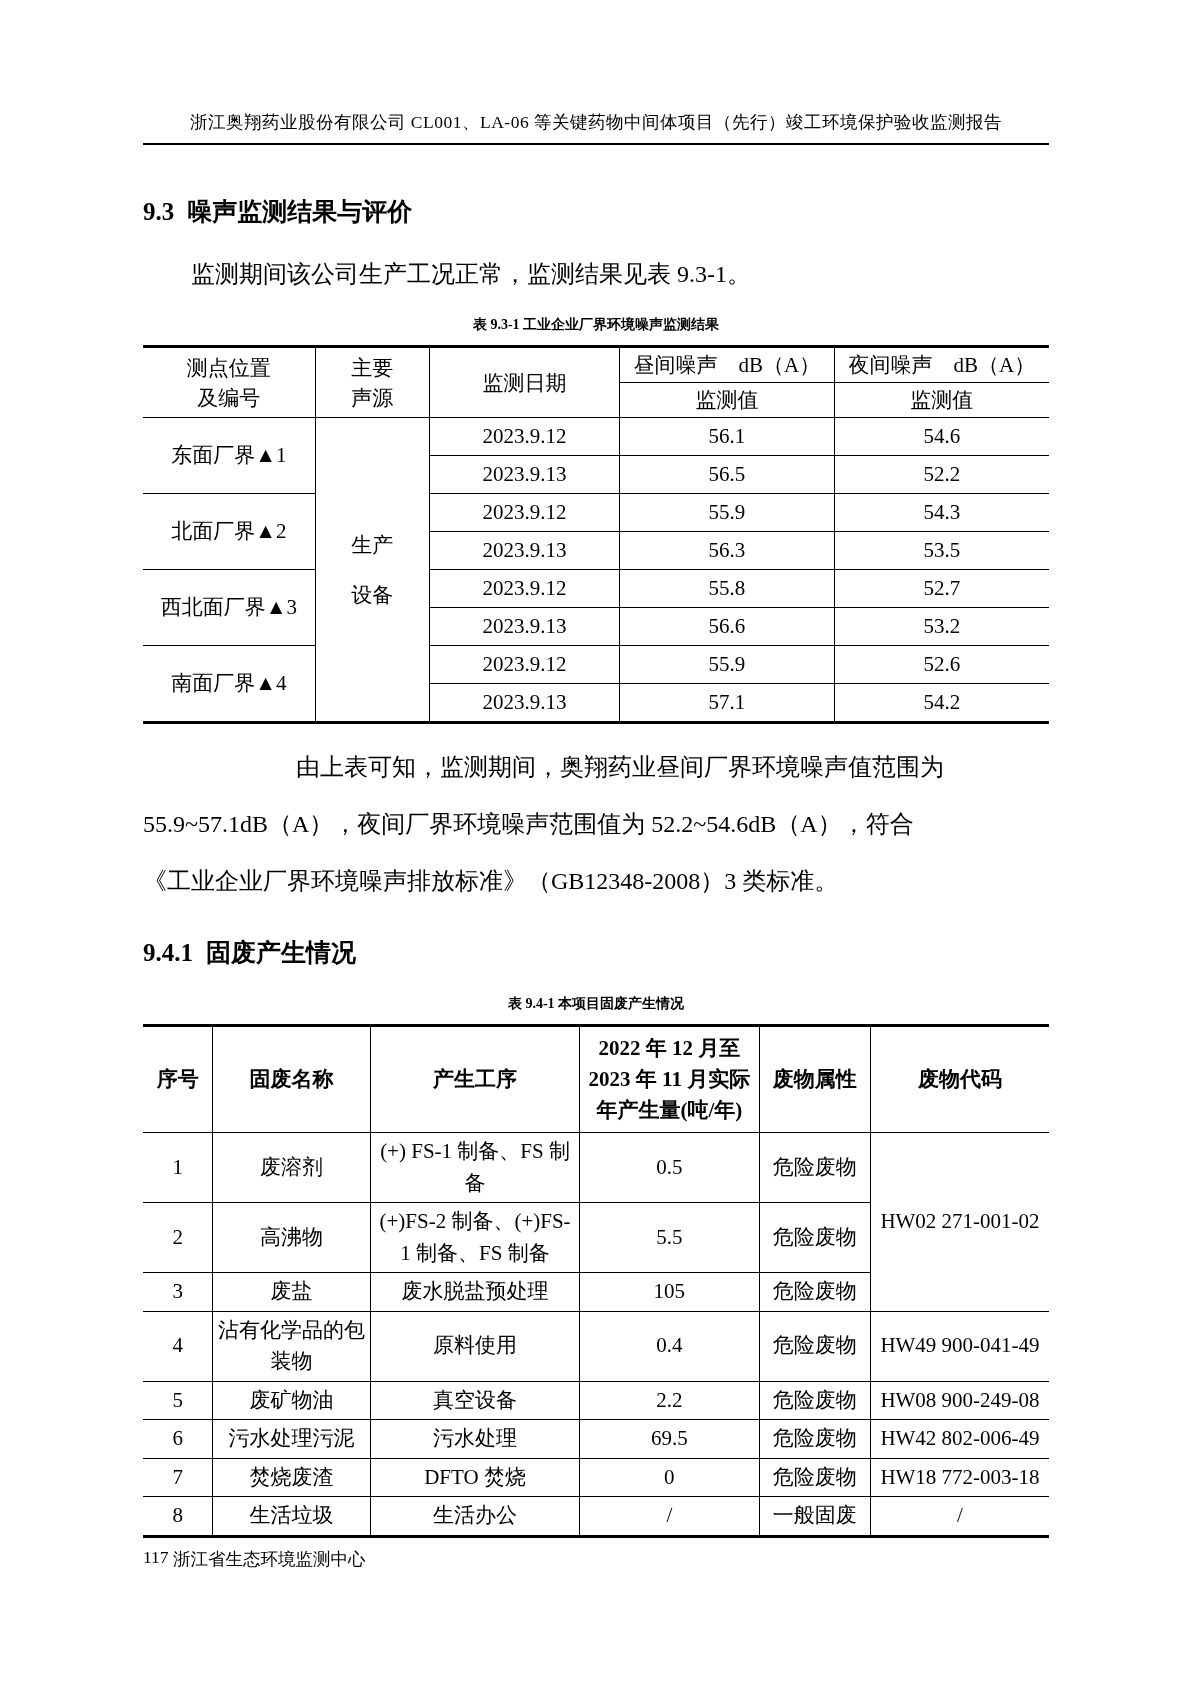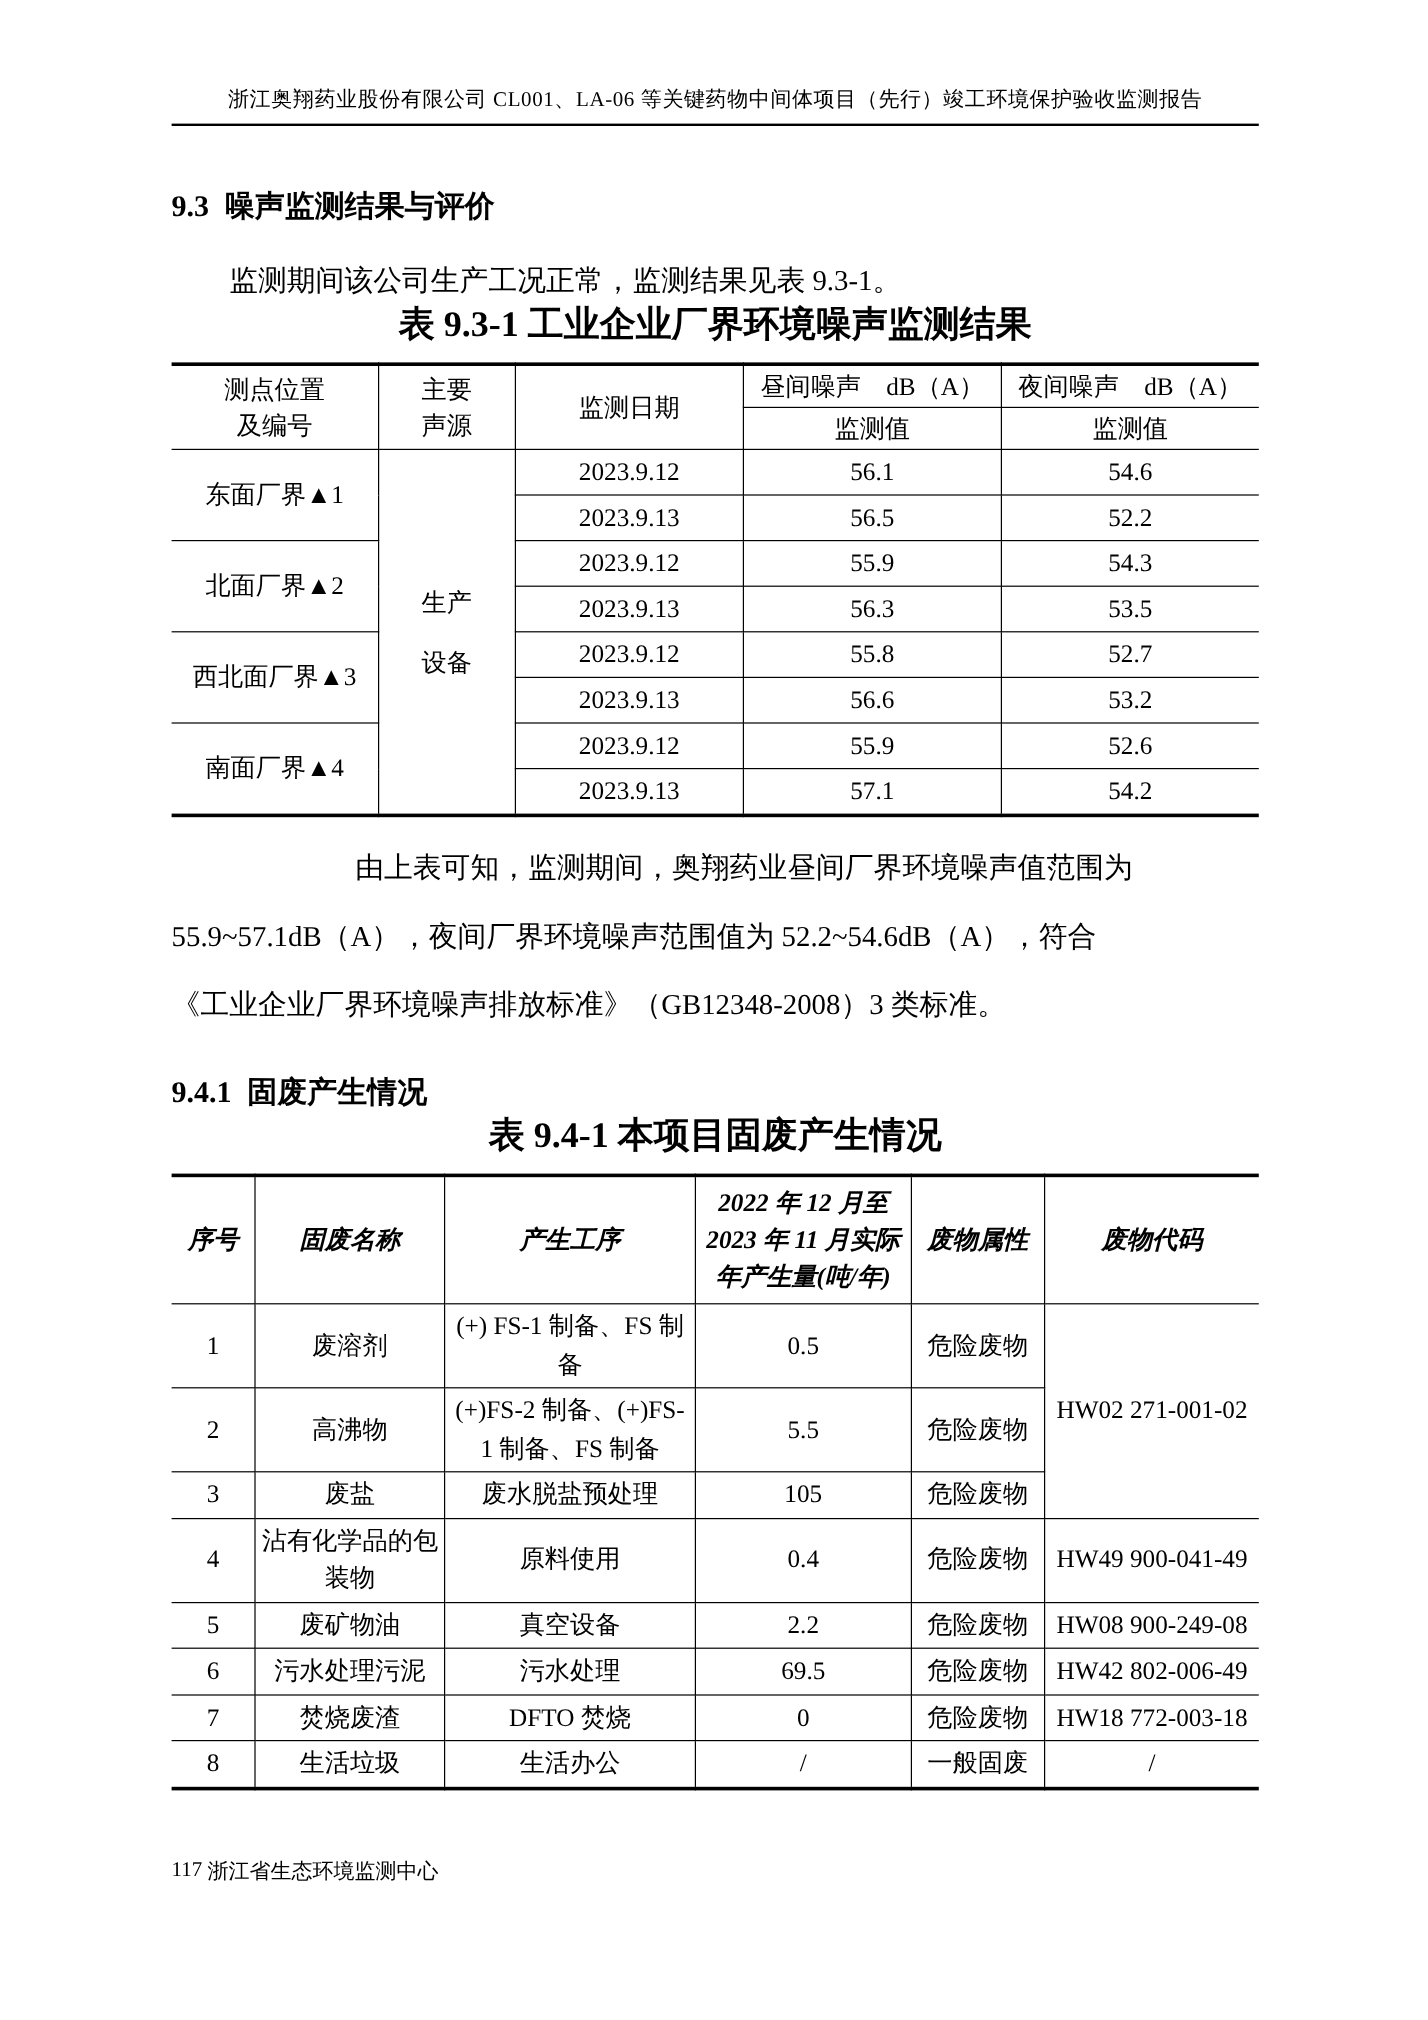--- a/index.html
+++ b/index.html
@@ -1,46 +1,46 @@
 <!DOCTYPE html>
 <html><head>
 <meta charset="utf-8">
 <style>
   html,body { margin:0; padding:0; background:#ffffff; }
   .page {
     position:relative; width:1188px; height:1683px; margin:0 auto;
     background:#ffffff; color:#000;
     font-family:"Liberation Serif","DejaVu Serif",serif;
-    box-sizing:border-box; padding:70px 140px 0 142px; overflow:hidden;
+    box-sizing:border-box; padding:110px 140px 0 142px; overflow:hidden;
   }
   .doc-header {
     text-align:center; font-size:17.5px; letter-spacing:0.5px;
     padding-bottom:9px; border-bottom:2px solid #000; white-space:nowrap;
   }
   h1.sec, h2.sec, h3.sec { margin:0; font-weight:bold; }
   h1.sec { font-size:25px; margin-top:50px; }
   h2.sec { font-size:27px; margin-top:20px; }
   h3.sec { font-size:25px; margin-top:26px; }
   .sec-num { margin-right:13px; }
   .intro { font-size:24px; margin:30px 0 0 0; text-indent:2em; }
-  .tbl-caption { font-size:30px; font-weight:bold; text-align:center; }
+  .tbl-caption { font-size:14px; font-weight:bold; text-align:center; margin-top:26px; }
   table {
     width:100%; border-collapse:collapse; table-layout:fixed; margin-top:11px;
     border-top:3px solid #000; border-bottom:3px solid #000;
     border-left:hidden; border-right:hidden; font-size:21px;
   }
   th, td {
     border:1px solid #000; text-align:center; vertical-align:middle;
     padding:2px 4px; font-weight:normal; line-height:1.5; overflow:hidden;
   }
   .pre { white-space:pre-line; }
   .noise-table th { line-height:30px; padding:2px 3px; }
   .noise-table td { height:33px; }
   .noise-table .src { line-height:50px; }
-  .waste-table th { font-weight:bold; line-height:31px; padding:6px 3px;font-style:italic; }
+  .waste-table th { font-weight:bold; line-height:31px; padding:6px 3px; }
   .waste-table td { height:30px; padding:3px 4px; }
   .conclusion { font-size:24px; margin-top:15px; }
   .conclusion .line { line-height:57px; white-space:nowrap; }
   .conclusion .indent { text-indent:2em;text-align:center; }
   .doc-footer { position:absolute; left:142px; right:140px; top:1547px; height:26px; font-size:17.5px; }
   .footer-left { position:absolute; left:30px; top:0; }
   .footer-page { position:absolute; left:0; right:0; top:0; }
 </style>
 </head>
 <body>

